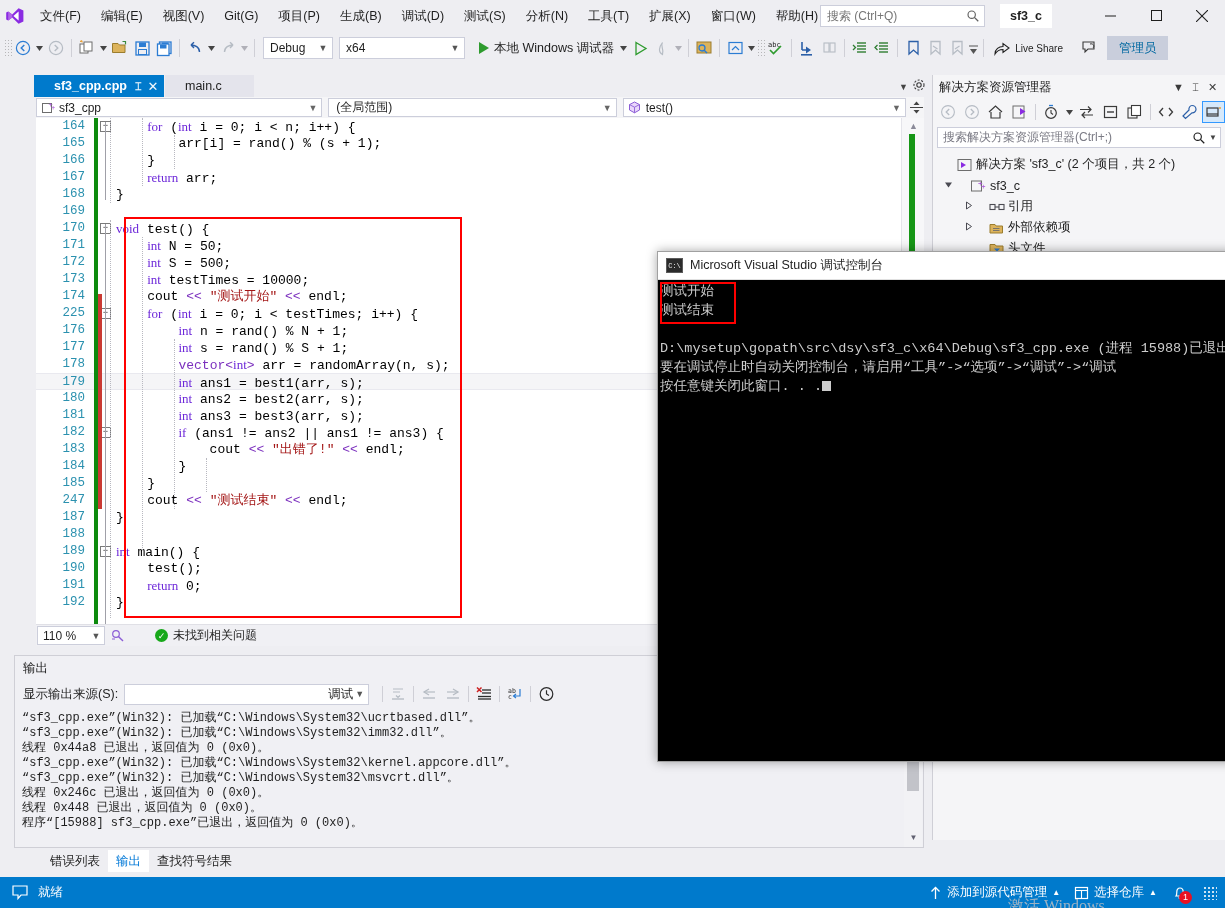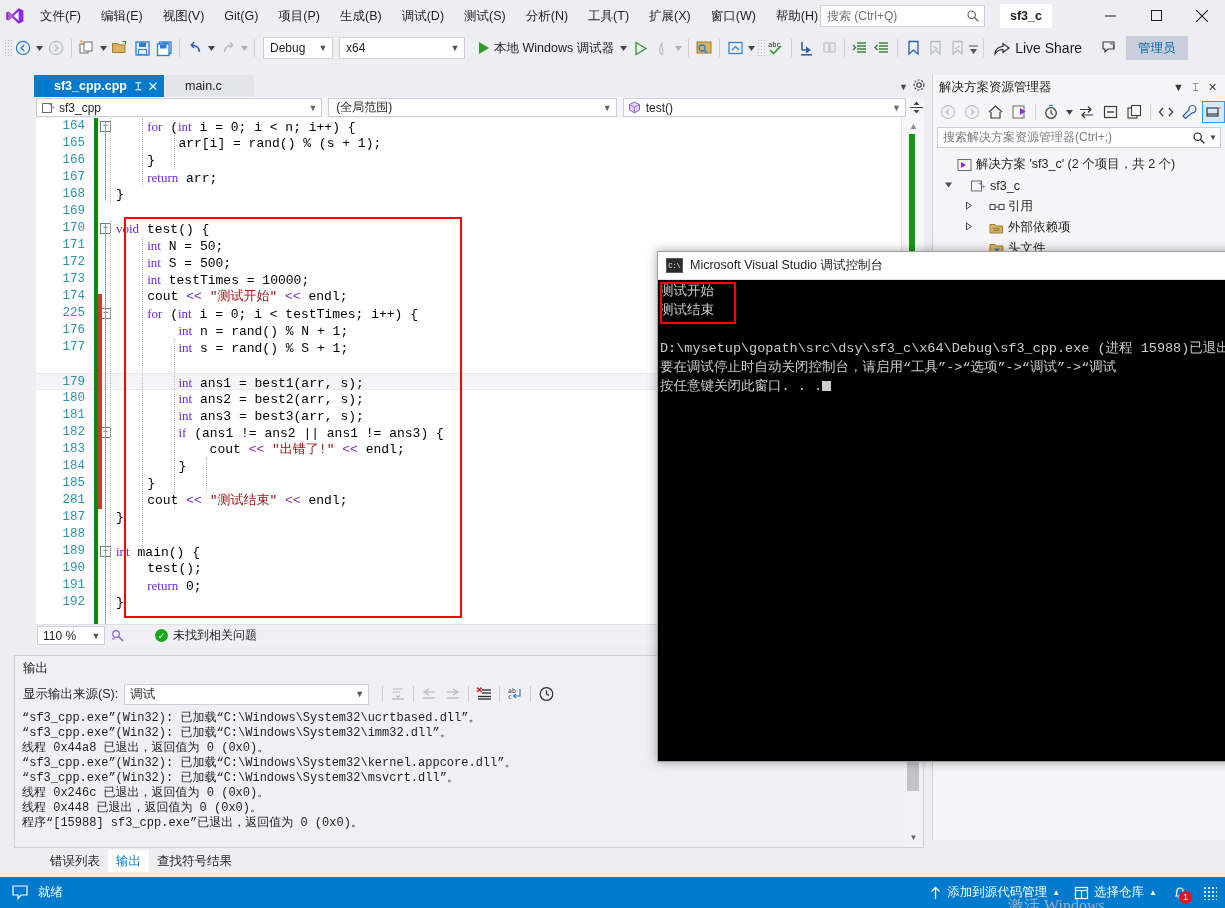--- a/index.html
+++ b/index.html
@@ -55,21 +55,21 @@
   .tb-sep { width: 1px; height: 18px; background: #cfcfd6; margin: 0 4px; }
   .tb-caret { width: 11px; height: 24px; display:flex; align-items:center; justify-content:center; }
   .combo {
     height: 22px; border: 1px solid #cccedb; background: #fff;
     display: flex; align-items: center; padding: 0 2px 0 6px; font-size: 12px;
   }
   .combo .lbl { flex: 1; white-space: nowrap; }
   .combo .cv { width: 14px; text-align: center; color: #555; font-size: 9px; }
   .run-btn { display:flex; align-items:center; height: 24px; padding: 0 4px; }
   .run-btn .txt { font-size: 12.5px; margin-left: 4px; white-space: nowrap; }
-  .liveshare { display:flex; align-items:center; height:24px; padding:0 6px; font-size:14px; }
+  .liveshare { display:flex; align-items:center; height:24px; padding:0 6px; font-size:10px; }
   .adminbtn {
     background: #c9cedc; padding: 0 12px; height: 24px; line-height: 24px;
     font-size: 12.5px; color: #0369a1; margin-left: 6px;
   }
 
   
   .tabstrip {
     position: absolute; left: 34px; top: 75px; width: 894px; height: 22px;
     background: #eeeef2;
   }
@@ -195,21 +195,21 @@
   .out-title { font-size: 12.5px; }
   .out-dots { flex: 1; height: 1px; margin: 0 8px;
     background-image: radial-gradient(#a6a6b0 45%, transparent 46%);
     background-size: 4px 4px; }
   .out-toolbar { height: 28px; display: flex; align-items: center; padding-left: 8px; }
   .out-lbl { font-size: 12.5px; margin-right: 6px; white-space: nowrap; }
   .out-combo {
     width: 245px; height: 21px; border: 1px solid #cccedb; background: #fff;
     display: flex; align-items: center; padding: 0 2px 0 5px; font-size: 12.5px;
   }
-  .out-combo .lbl { flex: 1; }
+  .out-combo .lbl { flex: 1; text-align: right; }
   .out-combo .cv { width: 13px; text-align:center; color:#555; font-size: 9px; }
   .out-tb { width: 24px; height: 22px; display:flex; align-items:center; justify-content:center; }
   .out-body {
     position: absolute; left: 1px; top: 53px; width: 889px; height: 138px;
     background: #f0f0f4; overflow: hidden; padding: 2px 0 0 6px;
   }
   .oline {
     font-family: "Liberation Mono", "DejaVu Sans Mono", monospace;
     font-size: 12px; line-height: 15px; white-space: pre; color: #1e1e1e;
   }
@@ -630,28 +630,29 @@
         <div class="crow" style="top: 68px; position: absolute; left: 0px; right: 0px;"><div class="lnum">168</div><div class="ctext" style="left: 80px;">}</div></div>
         <div class="crow" style="top: 85px; position: absolute; left: 0px; right: 0px;"><div class="lnum">169</div><div class="ctext" style="left: 80px;"></div></div>
         <div class="crow" style="top: 102px; position: absolute; left: 0px; right: 0px;"><div class="lnum">170</div><div class="glyph-fold" style="top: 3px;">−</div><div class="ctext" style="left: 80px;"><span class="kw">void</span> test() {</div></div>
         <div class="crow" style="top: 119px; position: absolute; left: 0px; right: 0px;"><div class="lnum">171</div><div class="ctext" style="left: 80px;">    <span class="kw">int</span> N = 50;</div></div>
         <div class="crow" style="top: 136px; position: absolute; left: 0px; right: 0px;"><div class="lnum">172</div><div class="ctext" style="left: 80px;">    <span class="kw">int</span> S = 500;</div></div>
         <div class="crow" style="top: 153px; position: absolute; left: 0px; right: 0px;"><div class="lnum">173</div><div class="ctext" style="left: 80px;">    <span class="kw">int</span> testTimes = 10000;</div></div>
         <div class="crow" style="top: 170px; position: absolute; left: 0px; right: 0px;"><div class="lnum">174</div><div class="ctext" style="left: 80px;">    cout <span class="kw2">&lt;&lt;</span> <span class="str">"测试开始"</span> <span class="kw2">&lt;&lt;</span> endl;</div></div>
         <div class="crow" style="top: 187px; position: absolute; left: 0px; right: 0px;"><div class="lnum">225</div><div class="glyph-fold" style="top: 3px;">−</div><div class="ctext" style="left: 80px;">    <span class="kw">for</span> (<span class="kw">int</span> i = 0; i &lt; testTimes; i++) {</div></div>
         <div class="crow" style="top: 204px; position: absolute; left: 0px; right: 0px;"><div class="lnum">176</div><div class="ctext" style="left: 80px;">        <span class="kw">int</span> n = rand() % N + 1;</div></div>
         <div class="crow" style="top: 221px; position: absolute; left: 0px; right: 0px;"><div class="lnum">177</div><div class="ctext" style="left: 80px;">        <span class="kw">int</span> s = rand() % S + 1;</div></div>
+        <div class="crow" style="top: 238px; position: absolute; left: 0px; right: 0px;"><div class="lnum">178</div><div class="ctext" style="left: 80px;">        <span class="kw2">vector</span><span class="kw2">&lt;</span><span class="kw">int</span><span class="kw2">&gt;</span> arr = randomArray(n, s);</div></div>
         <div class="crow hl" style="top: 255px; position: absolute; left: 0px; right: 0px;"><div class="lnum">179</div><div class="ctext" style="left: 80px;">        <span class="kw">int</span> ans1 = best1(arr, s);</div></div>
         <div class="crow" style="top: 272px; position: absolute; left: 0px; right: 0px;"><div class="lnum">180</div><div class="ctext" style="left: 80px;">        <span class="kw">int</span> ans2 = best2(arr, s);</div></div>
         <div class="crow" style="top: 289px; position: absolute; left: 0px; right: 0px;"><div class="lnum">181</div><div class="ctext" style="left: 80px;">        <span class="kw">int</span> ans3 = best3(arr, s);</div></div>
         <div class="crow" style="top: 306px; position: absolute; left: 0px; right: 0px;"><div class="lnum">182</div><div class="glyph-fold" style="top: 3px;">−</div><div class="ctext" style="left: 80px;">        <span class="kw">if</span> (ans1 != ans2 || ans1 != ans3) {</div></div>
         <div class="crow" style="top: 323px; position: absolute; left: 0px; right: 0px;"><div class="lnum">183</div><div class="ctext" style="left: 80px;">            cout <span class="kw2">&lt;&lt;</span> <span class="str">"出错了!"</span> <span class="kw2">&lt;&lt;</span> endl;</div></div>
         <div class="crow" style="top: 340px; position: absolute; left: 0px; right: 0px; padding-left: 48px;"><div class="lnum">184</div><div class="ctext" style="left: 80px;">        }</div></div>
         <div class="crow" style="top: 357px; position: absolute; left: 0px; right: 0px;"><div class="lnum">185</div><div class="ctext" style="left: 80px;">    }</div></div>
-        <div class="crow" style="top: 374px; position: absolute; left: 0px; right: 0px;"><div class="lnum">281</div><div class="ctext" style="left: 80px;">    cout <span class="kw2">&lt;&lt;</span> <span class="str">"测试结束"</span> <span class="kw2">&lt;&lt;</span> endl;</div></div>
+        <div class="crow" style="top: 374px; position: absolute; left: 0px; right: 0px;"><div class="lnum">247</div><div class="ctext" style="left: 80px;">    cout <span class="kw2">&lt;&lt;</span> <span class="str">"测试结束"</span> <span class="kw2">&lt;&lt;</span> endl;</div></div>
         <div class="crow" style="top: 391px; position: absolute; left: 0px; right: 0px;"><div class="lnum">187</div><div class="ctext" style="left: 80px;">}</div></div>
         <div class="crow" style="top: 408px; position: absolute; left: 0px; right: 0px;"><div class="lnum">188</div><div class="ctext" style="left: 80px;"></div></div>
         <div class="crow" style="top: 425px; position: absolute; left: 0px; right: 0px;"><div class="lnum">189</div><div class="glyph-fold" style="top: 3px;">−</div><div class="ctext" style="left: 80px;"><span class="kw">int</span> main() {</div></div>
         <div class="crow" style="top: 442px; position: absolute; left: 0px; right: 0px;"><div class="lnum">190</div><div class="ctext" style="left: 80px;">    test();</div></div>
         <div class="crow" style="top: 459px; position: absolute; left: 0px; right: 0px;"><div class="lnum">191</div><div class="ctext" style="left: 80px;">    <span class="kw">return</span> 0;</div></div>
         <div class="crow" style="top: 476px; position: absolute; left: 0px; right: 0px;"><div class="lnum">192</div><div class="ctext" style="left: 80px;">}</div></div>
         <div class="guide" style="left: 74px; top: 0px; height: 85px;"></div>
         <div class="guide" style="left: 74px; top: 102px; height: 398px;"></div>
         <div class="guide" style="left: 106px; top: 0px; height: 68px;"></div>
         <div class="guide" style="left: 106px; top: 119px; height: 313px;"></div>

